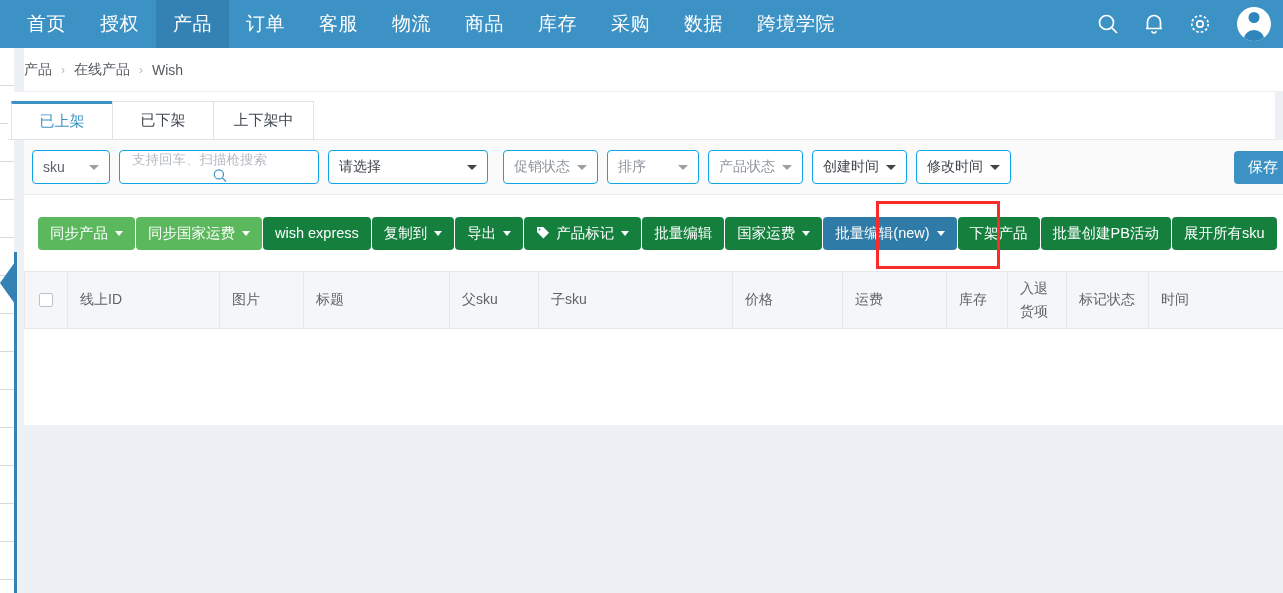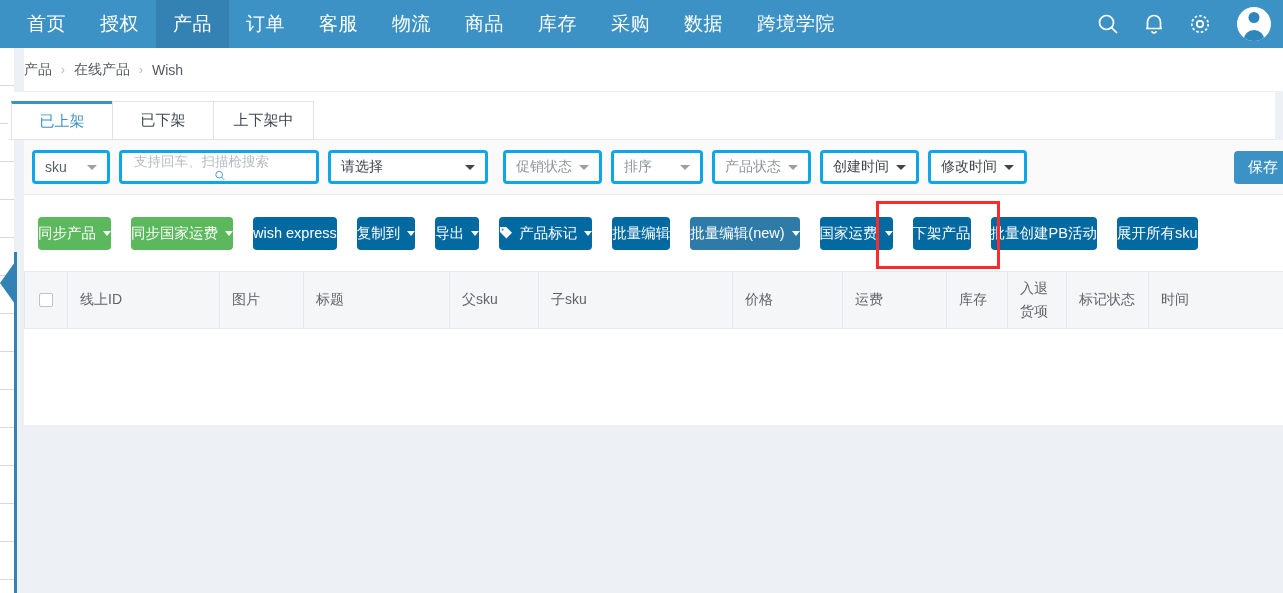--- a/index.html
+++ b/index.html
@@ -80,21 +80,21 @@
   .tab:last-child { border-right: 1px solid #dfe3e8; }
   .tab.active { color: #3c92c4; border-top: 3px solid #3c92c4; position: relative; z-index: 2; }
 
   
   .filterbar {
     position: absolute; left: 24px; top: 140px; width: 1259px; height: 55px;
     background: #fafafa; border-bottom: 1px solid #e9ecef;
     display: flex; align-items: center; padding-left: 8px;
   }
   .ctl {
-    height: 34px; background: #ffffff; border: 3px solid #0ea5e9; border-radius: 4px;
+    height: 34px; background: #ffffff; border: 1px solid #0ea5e9; border-radius: 4px;
     display: flex; align-items: center; padding: 0 10px; margin-right: 9px;
     font-size: 14px; color: #4a5158; cursor: pointer; white-space: nowrap;
   }
   .ctl.sel-sku { width: 78px; justify-content: space-between; color: #5b6168; }
   .ctl.search { width: 200px; padding-right: 8px; flex-direction: column; }
   .ctl.search input {
     border: none; outline: none; width: 100%; font-size: 13.5px; color: #444;
     font-family: "Liberation Sans", "DejaVu Sans", sans-serif; background: transparent;
   }
   .ctl.search input::placeholder { color: #b7bcc2; }
@@ -113,25 +113,25 @@
     display: flex; align-items: center; cursor: pointer;
   }
 
   
   .toolbar {
     position: absolute; left: 24px; top: 195px; width: 1259px; height: 76px;
     background: #ffffff; display: flex; align-items: center; padding: 0 0 0 14px;
   }
   .btn {
     height: 33px; border-radius: 4px; display: flex; align-items: center;
-    padding: 0 0; margin-right: 20px; font-size: 14.5px; color: #ffffff;
+    padding: 0 12px; margin-right: 1px; font-size: 14.5px; color: #ffffff;
     cursor: pointer; white-space: nowrap;
   }
   .btn.green { background: #5cb85c; }
-  .btn.blue { background: #0369a1; }
+  .btn.blue { background: #15803d; }
   .btn.blue-dark { background: #2f7ba8; }
   .btn .caret-w {
     width: 0; height: 0; border-left: 4.5px solid transparent; border-right: 4.5px solid transparent;
     border-top: 5px solid #ffffff; margin-left: 7px;
   }
   .tag-icon { margin-right: 6px; display: inline-flex; }
   .highlight-box {
     position: absolute; left: 876px; top: 201px; width: 124px; height: 68px;
     border: 3px solid #fb2b2b; pointer-events: none;
   }
@@ -323,26 +323,26 @@
             <path d="M1 1h6.2L13 6.8 7.4 12.4 1 6V1z"></path>
             <circle cx="3.6" cy="3.6" r="1.1" fill="#3c92c4"></circle>
           </svg>
       </span>
       <span>产品标记</span>
       <span class="caret-w"></span>
     </div>
     <div class="btn blue">
       <span>批量编辑</span>
     </div>
+    <div class="btn blue">
+      <span>国家运费</span>
+      <span class="caret-w"></span>
+    </div>
     <div class="btn blue-dark">
       <span>批量编辑(new)</span>
-      <span class="caret-w"></span>
-    </div>
-    <div class="btn blue">
-      <span>国家运费</span>
       <span class="caret-w"></span>
     </div>
     <div class="btn blue">
       <span>下架产品</span>
     </div>
     <div class="btn blue">
       <span>批量创建PB活动</span>
     </div>
     <div class="btn blue">
       <span>展开所有sku</span>

